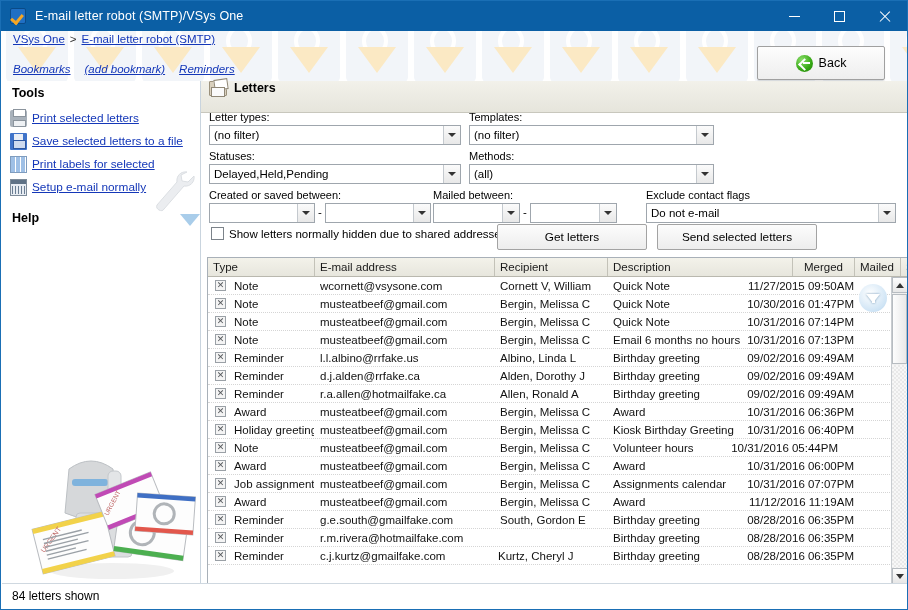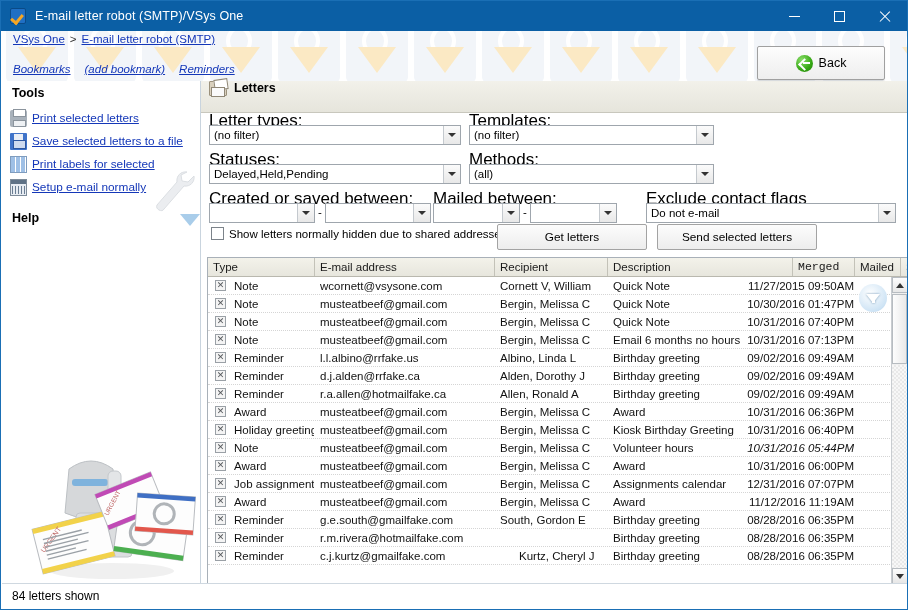--- a/index.html
+++ b/index.html
@@ -226,21 +226,21 @@
   }
   #letters-icon::after {
     content: ""; position: absolute; left: 1px; top: 5px;
     width: 12px; height: 8px; background: #fafafa;
     border: 1px solid #8f8776;
   }
   #panel-title { font-weight: bold; font-size: 12.5px; color: #000; }
 
   
   #filters { position: absolute; left: 0; top: 22px; width: 706px; height: 160px; }
-  .flabel { position: absolute; font-size: 17px; color: #000; }
+  .flabel { position: absolute; font-size: 11px; color: #000; }
   .combo {
     position: absolute; height: 20px; background: #ffffff;
     border: 1px solid #9fa6ad; display: flex; align-items: center;
     cursor: pointer;
   }
   .combo .cval {
     flex: 1; padding-left: 4px; font-size: 11.5px; color: #000;
     white-space: nowrap; overflow: hidden;
   }
   .combo .carrow {
@@ -283,21 +283,21 @@
     position: absolute; left: 0; top: 0; width: 700px; height: 19px;
     background: linear-gradient(#f3f2ea,#e7e6dd);
     border-bottom: 1px solid #b9b8ae;
   }
   .hcell {
     position: absolute; top: 0; height: 18px; line-height: 18px;
     font-size: 11.5px; color: #1a1a1a; padding: 0 5px;
     white-space: nowrap; overflow: hidden; cursor: pointer;
   }
   .hcell.sep { border-left: 1px solid #c3c2b8; }
-  .hcell.r { text-align: left; font-family: Liberation Mono, monospace; }
+  .hcell.r { text-align: center; }
 
   #grid-body {
     position: absolute; left: 0; top: 19px; width: 684px; height: 290px;
     overflow: hidden;
   }
   .row {
     position: relative; height: 18px; line-height: 18px;
     border-bottom: 1px dotted #d5d5d5;
   }
   .cell {
@@ -613,21 +613,21 @@
             <span class="cell " style="left: 405px; width: 179px;">Quick Note</span>
             <span class="cell r" style="left: 470px; width: 176px;">10/30/2016 01:47PM</span>
             <span class="cell " style="left: 650px; width: 40px;"></span>
           </div>
           <div class="row">
             <span class="xbox">✕</span>
             <span class="cell " style="left: 26px; width: 80px;">Note</span>
             <span class="cell " style="left: 112px; width: 174px;">musteatbeef@gmail.com</span>
             <span class="cell " style="left: 292px; width: 107px;">Bergin, Melissa C</span>
             <span class="cell " style="left: 405px; width: 179px;">Quick Note</span>
-            <span class="cell r" style="left: 470px; width: 176px;">10/31/2016 07:40PM</span>
+            <span class="cell r" style="left: 470px; width: 176px;">10/31/2016 07:14PM</span>
             <span class="cell " style="left: 650px; width: 40px;"></span>
           </div>
           <div class="row">
             <span class="xbox">✕</span>
             <span class="cell " style="left: 26px; width: 80px;">Note</span>
             <span class="cell " style="left: 112px; width: 174px;">musteatbeef@gmail.com</span>
             <span class="cell " style="left: 292px; width: 107px;">Bergin, Melissa C</span>
             <span class="cell " style="left: 405px; width: 179px;">Email 6 months no hours</span>
             <span class="cell r" style="left: 470px; width: 176px;">10/31/2016 07:13PM</span>
             <span class="cell " style="left: 650px; width: 40px;"></span>
@@ -676,39 +676,39 @@
             <span class="cell " style="left: 405px; width: 179px;">Kiosk Birthday Greeting</span>
             <span class="cell r" style="left: 470px; width: 176px;">10/31/2016 06:40PM</span>
             <span class="cell " style="left: 650px; width: 40px;"></span>
           </div>
           <div class="row">
             <span class="xbox">✕</span>
             <span class="cell " style="left: 26px; width: 80px;">Note</span>
             <span class="cell " style="left: 112px; width: 174px;">musteatbeef@gmail.com</span>
             <span class="cell " style="left: 292px; width: 107px;">Bergin, Melissa C</span>
             <span class="cell " style="left: 405px; width: 179px;">Volunteer hours</span>
-            <span class="cell r" style="left: 470px; width: 176px; font-style: italic;">10/31/2016 05:44PM</span>
+            <span class="cell r" style="left: 454px; width: 176px;">10/31/2016 05:44PM</span>
             <span class="cell " style="left: 650px; width: 40px;"></span>
           </div>
           <div class="row">
             <span class="xbox">✕</span>
             <span class="cell " style="left: 26px; width: 80px;">Award</span>
             <span class="cell " style="left: 112px; width: 174px;">musteatbeef@gmail.com</span>
             <span class="cell " style="left: 292px; width: 107px;">Bergin, Melissa C</span>
             <span class="cell " style="left: 405px; width: 179px;">Award</span>
             <span class="cell r" style="left: 470px; width: 176px;">10/31/2016 06:00PM</span>
             <span class="cell " style="left: 650px; width: 40px;"></span>
           </div>
           <div class="row">
             <span class="xbox">✕</span>
             <span class="cell " style="left: 26px; width: 80px;">Job assignments</span>
             <span class="cell " style="left: 112px; width: 174px;">musteatbeef@gmail.com</span>
             <span class="cell " style="left: 292px; width: 107px;">Bergin, Melissa C</span>
             <span class="cell " style="left: 405px; width: 179px;">Assignments calendar</span>
-            <span class="cell r" style="left: 470px; width: 176px;">12/31/2016 07:07PM</span>
+            <span class="cell r" style="left: 470px; width: 176px;">10/31/2016 07:07PM</span>
             <span class="cell " style="left: 650px; width: 40px;"></span>
           </div>
           <div class="row">
             <span class="xbox">✕</span>
             <span class="cell " style="left: 26px; width: 80px;">Award</span>
             <span class="cell " style="left: 112px; width: 174px;">musteatbeef@gmail.com</span>
             <span class="cell " style="left: 292px; width: 107px;">Bergin, Melissa C</span>
             <span class="cell " style="left: 405px; width: 179px;">Award</span>
             <span class="cell r" style="left: 470px; width: 176px;">11/12/2016 11:19AM</span>
             <span class="cell " style="left: 650px; width: 40px;"></span>
@@ -728,21 +728,21 @@
             <span class="cell " style="left: 112px; width: 174px;">r.m.rivera@hotmailfake.com</span>
             <span class="cell " style="left: 292px; width: 107px; margin-top: 43px;">Rivera, Renee M</span>
             <span class="cell " style="left: 405px; width: 179px;">Birthday greeting</span>
             <span class="cell r" style="left: 470px; width: 176px;">08/28/2016 06:35PM</span>
             <span class="cell " style="left: 650px; width: 40px;"></span>
           </div>
           <div class="row">
             <span class="xbox">✕</span>
             <span class="cell " style="left: 26px; width: 80px;">Reminder</span>
             <span class="cell " style="left: 112px; width: 174px;">c.j.kurtz@gmailfake.com</span>
-            <span class="cell " style="left: 303px; width: 107px; padding-left: 8px;">Kurtz, Cheryl J</span>
+            <span class="cell " style="left: 282px; width: 107px; padding-left: 8px;">Kurtz, Cheryl J</span>
             <span class="cell " style="left: 405px; width: 179px;">Birthday greeting</span>
             <span class="cell r" style="left: 470px; width: 176px;">08/28/2016 06:35PM</span>
             <span class="cell " style="left: 650px; width: 40px;"></span>
           </div>
           <div class="row">
             <span class="cell " style="left: 26px; width: 80px;">Reminder</span>
             <span class="cell " style="left: 112px; width: 174px;">f.l.roberts@notmine.com</span>
             <span class="cell " style="left: 292px; width: 107px;">Roberts, Fred L</span>
             <span class="cell " style="left: 405px; width: 179px;">Birthday greeting</span>
             <span class="cell r" style="left: 470px; width: 176px;">08/28/2016 06:35PM</span>

